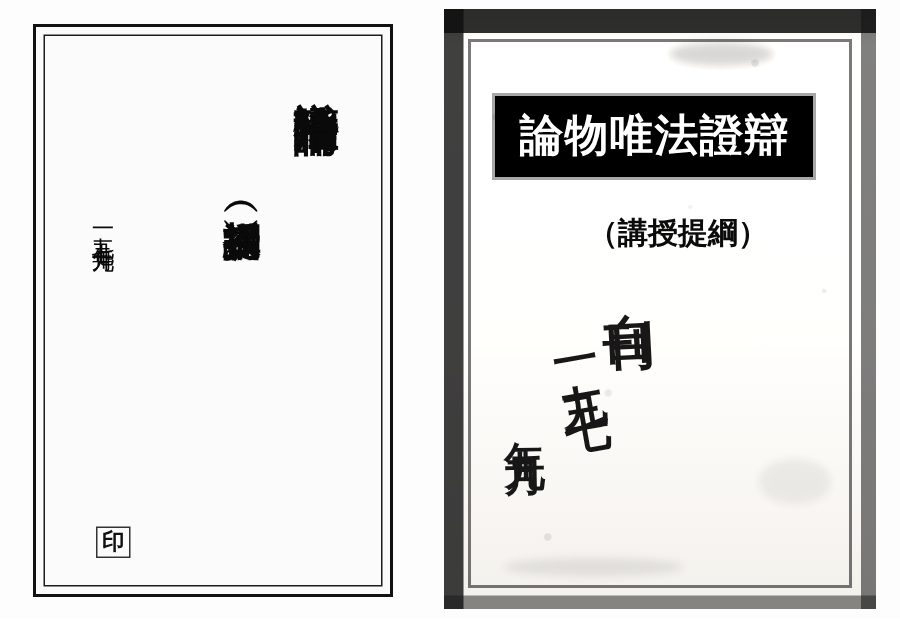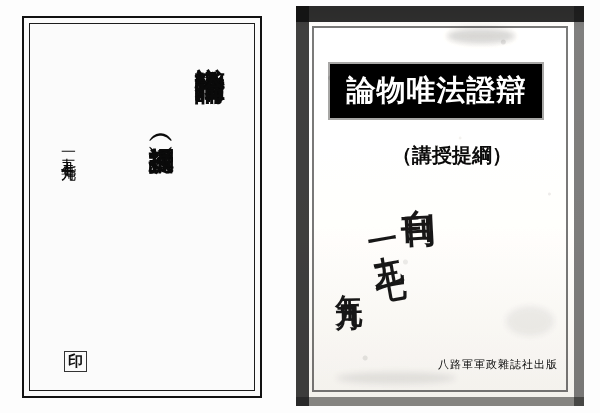--- a/index.html
+++ b/index.html
@@ -273,16 +273,15 @@
     </div>
 
     <div class="right-sub">（講授提綱）</div>
 
     <div class="signature">
       <div class="sline sig-a">自刊</div>
       <div class="sline sig-b">一九三七</div>
       <div class="sline sig-c">年九月</div>
     </div>
 
-    <div class="imprint">八路軍軍政雜誌社出版</div>
   </div>
 
 </div>
 
 </body></html>

